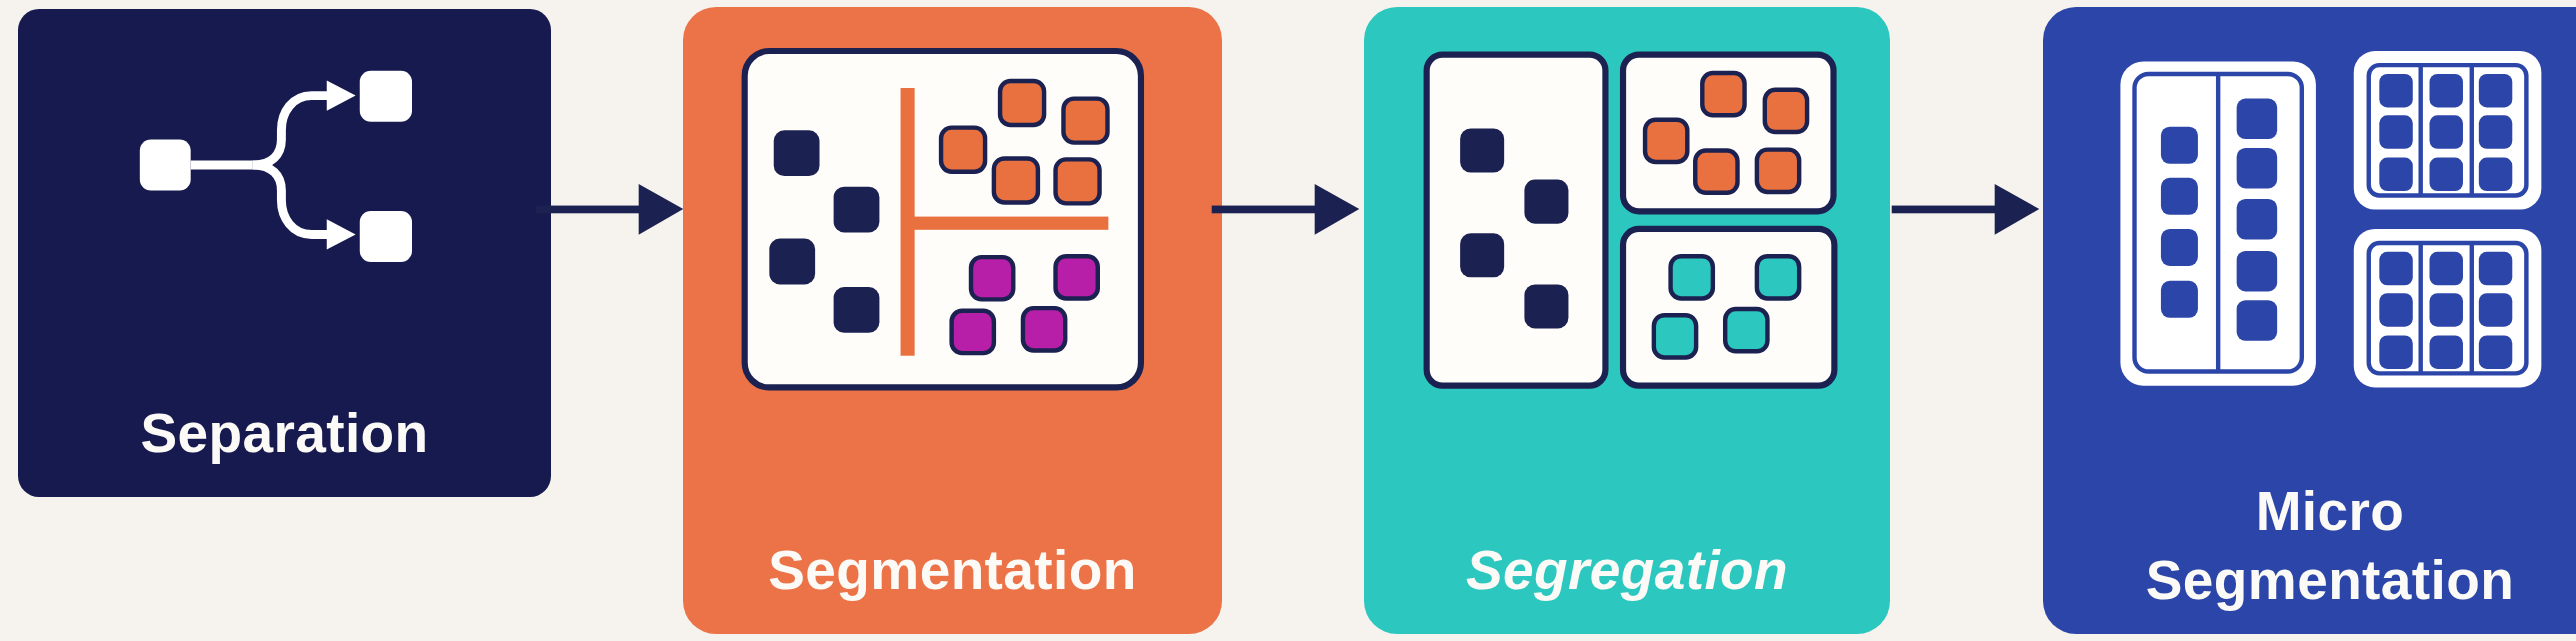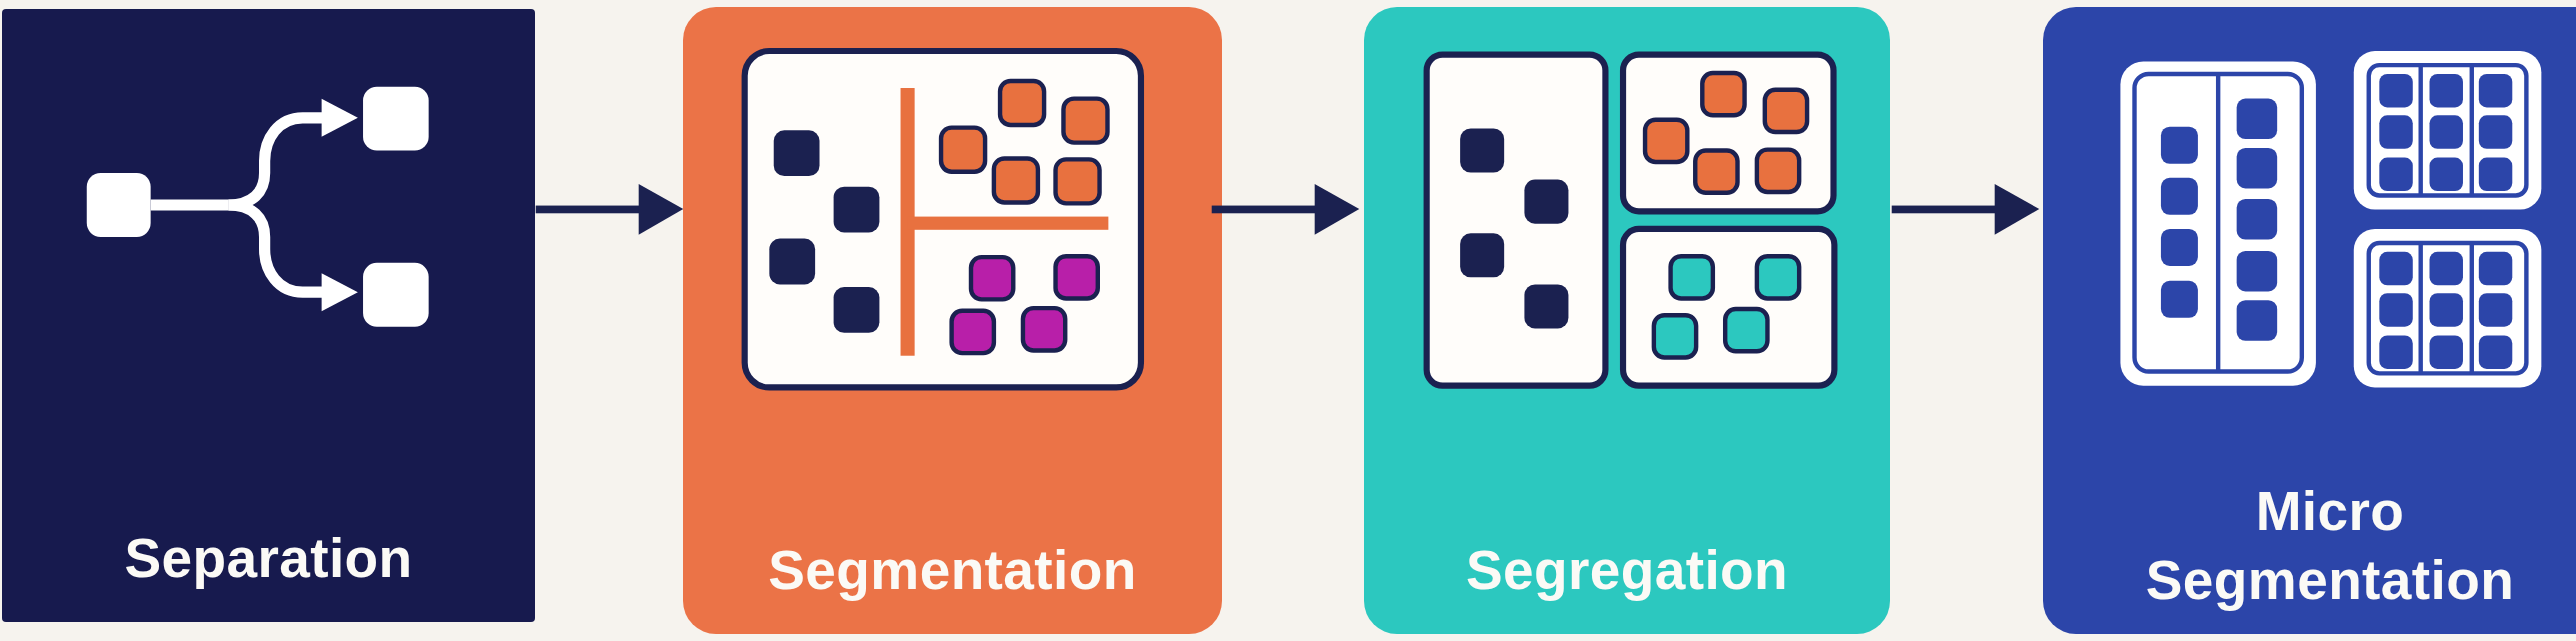--- a/index.html
+++ b/index.html
@@ -15,39 +15,39 @@
     position:absolute;left:0;right:0;bottom:32px;
     text-align:center;color:#fbfaf6;
     font-size:55px;font-weight:bold;letter-spacing:0.4px;
   }
   .panel-label.two-line{bottom:19.4px;line-height:69px;}
   .arrow{position:absolute;width:151px;height:56px;}
   .arrow svg{display:block;width:100%;height:100%;}
 
   .bg-navy{background:var(--navy,#171a4e);}
   .bg-orange{background:var(--orange,#eb7347);}
-  .bg-teal{background:var(--teal,#2cc8bf);}
+  .bg-teal{background:var(--teal,#2cc8bf);font-style:italic;}
   .bg-blue{background:var(--blue,#2c45a9);padding-left:46px;}
 
   .f-white{fill:var(--white,#ffffff);}
   .f-card{fill:var(--card,#fffdfa);}
   .f-ink{fill:var(--ink,#1b2150);}
   .f-orange{fill:var(--orange_fill,#e8713f);}
   .f-magenta{fill:var(--magenta,#b81fa9);}
   .f-teal{fill:var(--teal,#2cc8bf);}
   .f-blue{fill:var(--blue,#2c45a9);}
   .s-ink{stroke:var(--ink,#1b2150);}
   .s-blue{stroke:var(--blue,#2c45a9);}
   .s-white{stroke:var(--white,#ffffff);}
   .nf{fill:none;}
 </style>
 </head>
 <body>
 
-<div class="stage bg-navy" style="left:2px;top:8.8px;width:533px;height:613px;border-radius:4px;">
+<div class="stage bg-navy" style="left:18px;top:8.8px;width:533px;height:488px;border-radius:21px;">
   <svg class="icon" viewBox="0 0 605 710">
     <g>
       <path class="nf s-white" stroke-width="13" d="M166 227 H256"></path>
       <path class="nf s-white" stroke-width="13" stroke-linejoin="round" d="M256 227 C284 227 298 212 298 190 L298 176 C298 150 314 126 342 126 L366 126"></path>
       <path class="nf s-white" stroke-width="13" stroke-linejoin="round" d="M256 227 C284 227 298 242 298 264 L298 278 C298 304 314 328 342 328 L366 328"></path>
       <polygon class="f-white" points="364,104 364,148 406,126"></polygon>
       <polygon class="f-white" points="364,306 364,350 406,328"></polygon>
     </g>
     <g>
       <rect class="f-white" x="92" y="190" width="74" height="74" rx="16"></rect>

